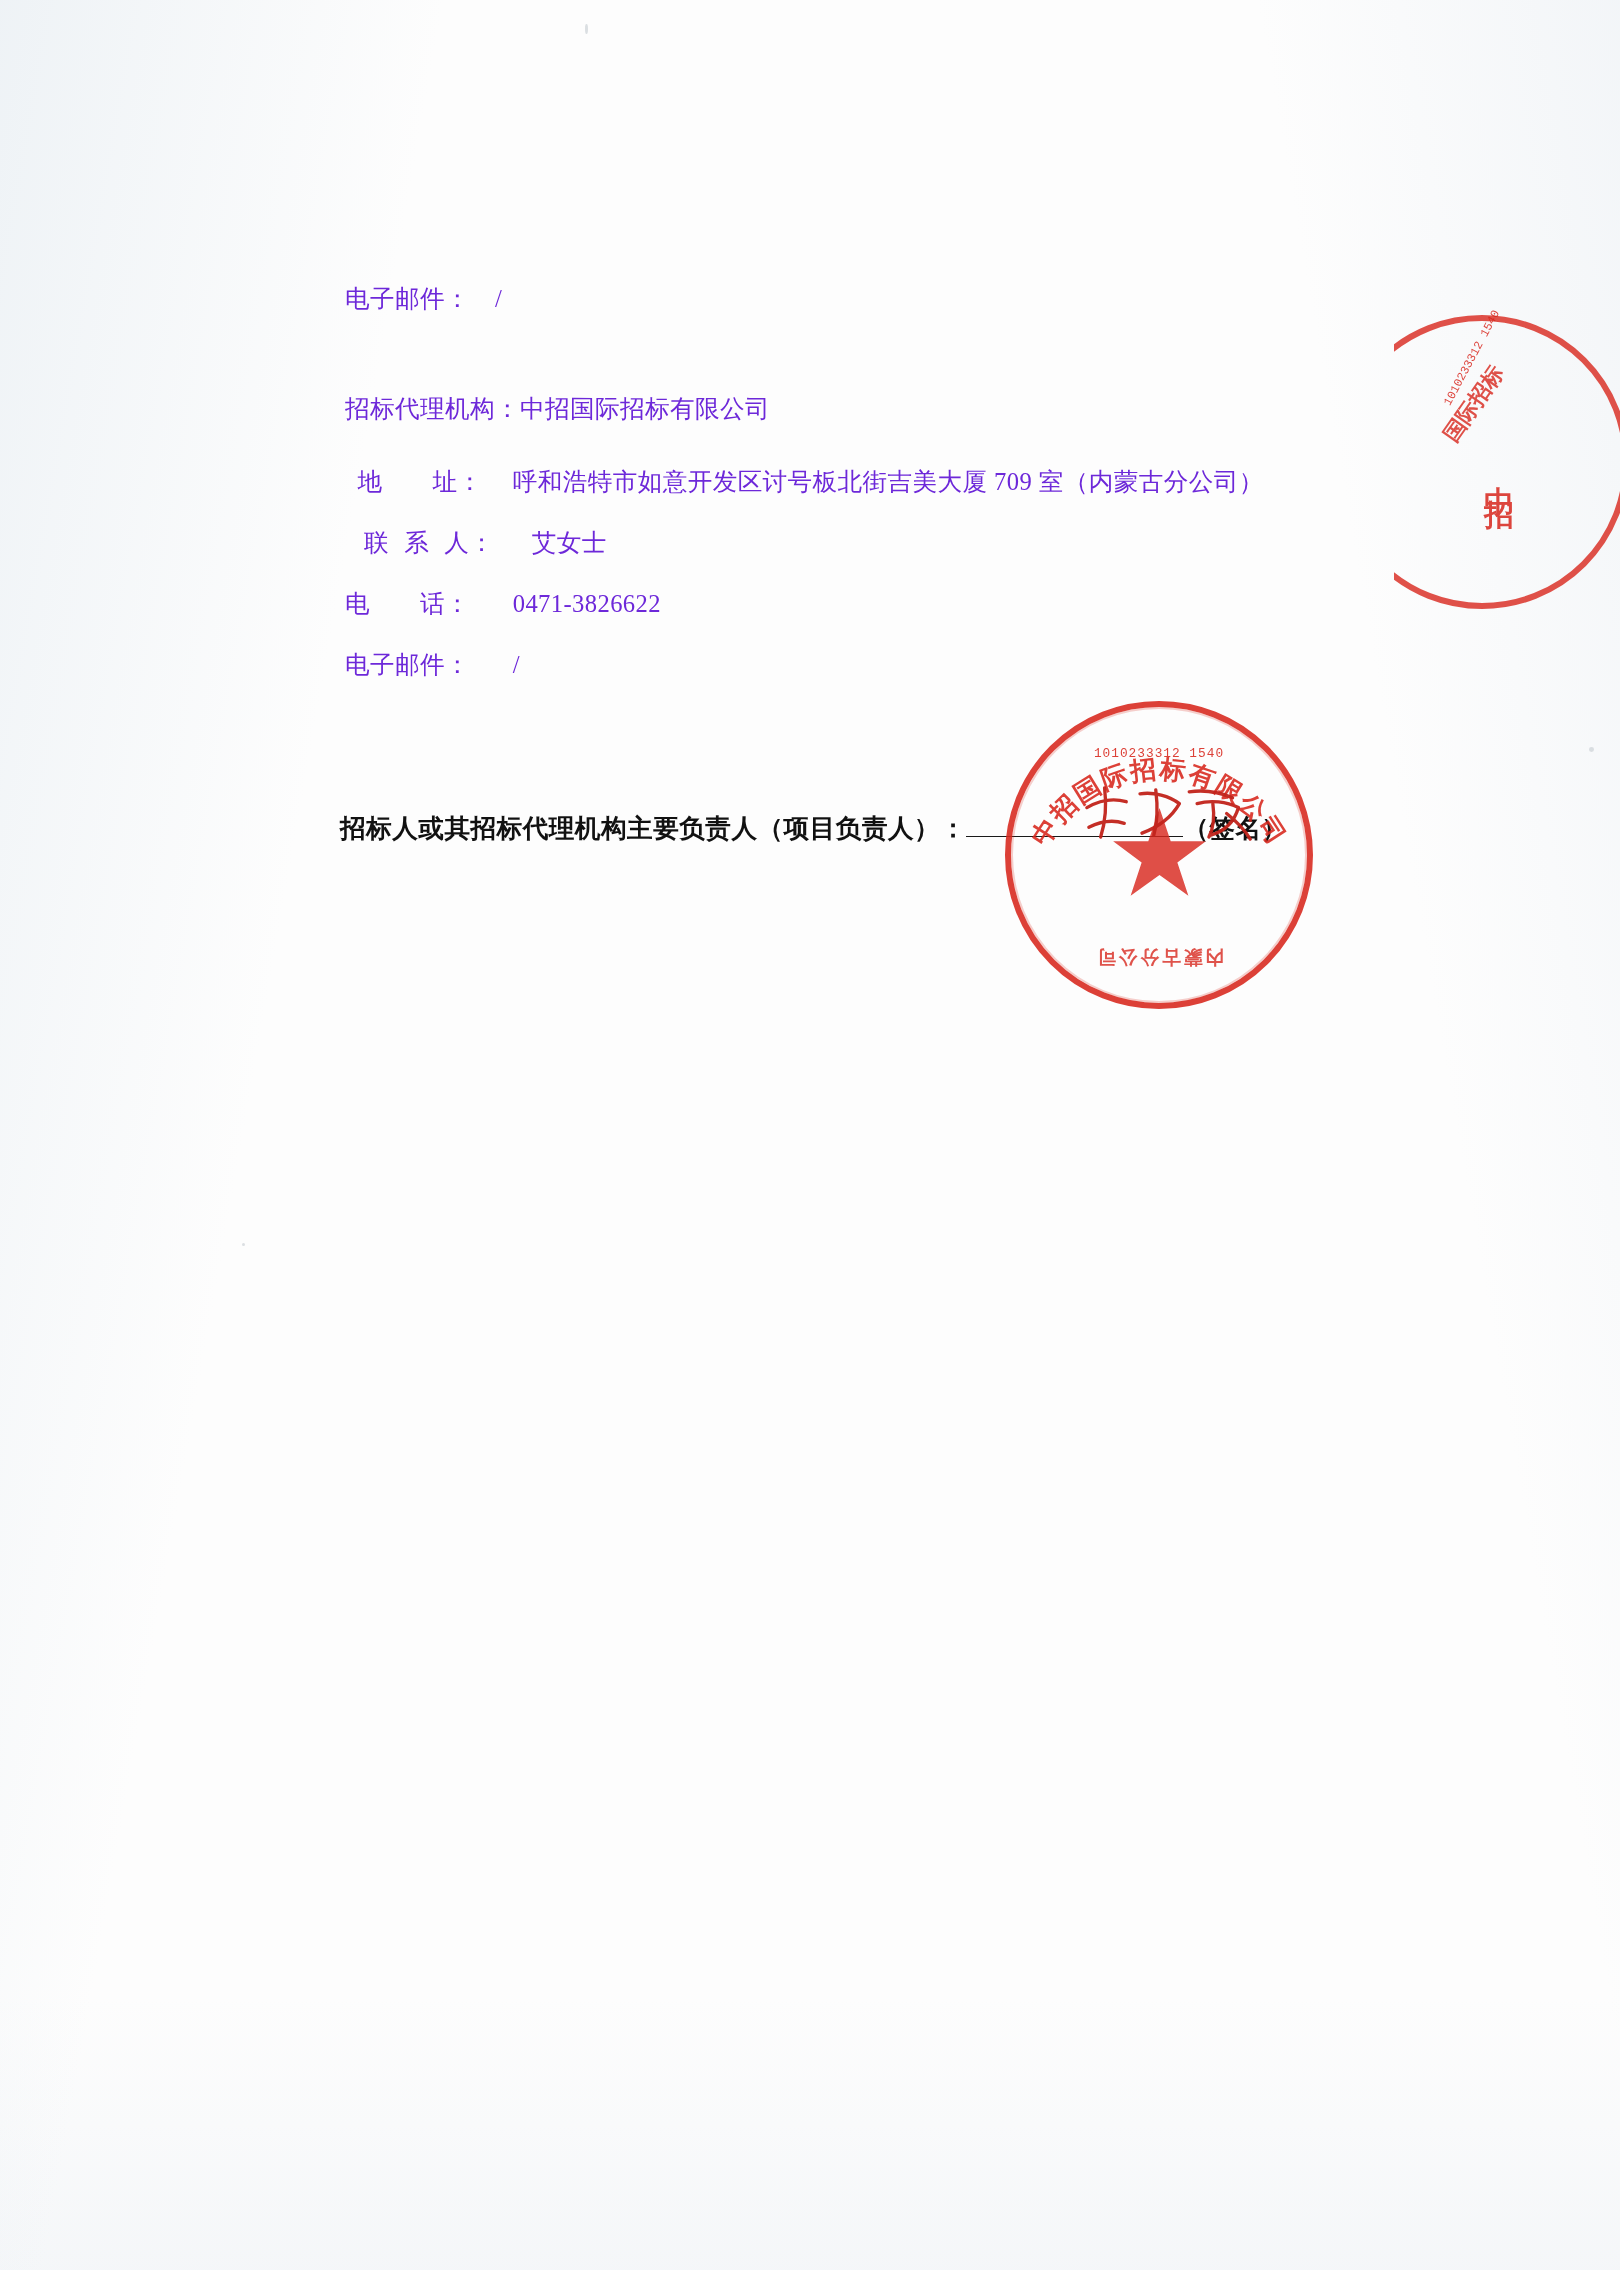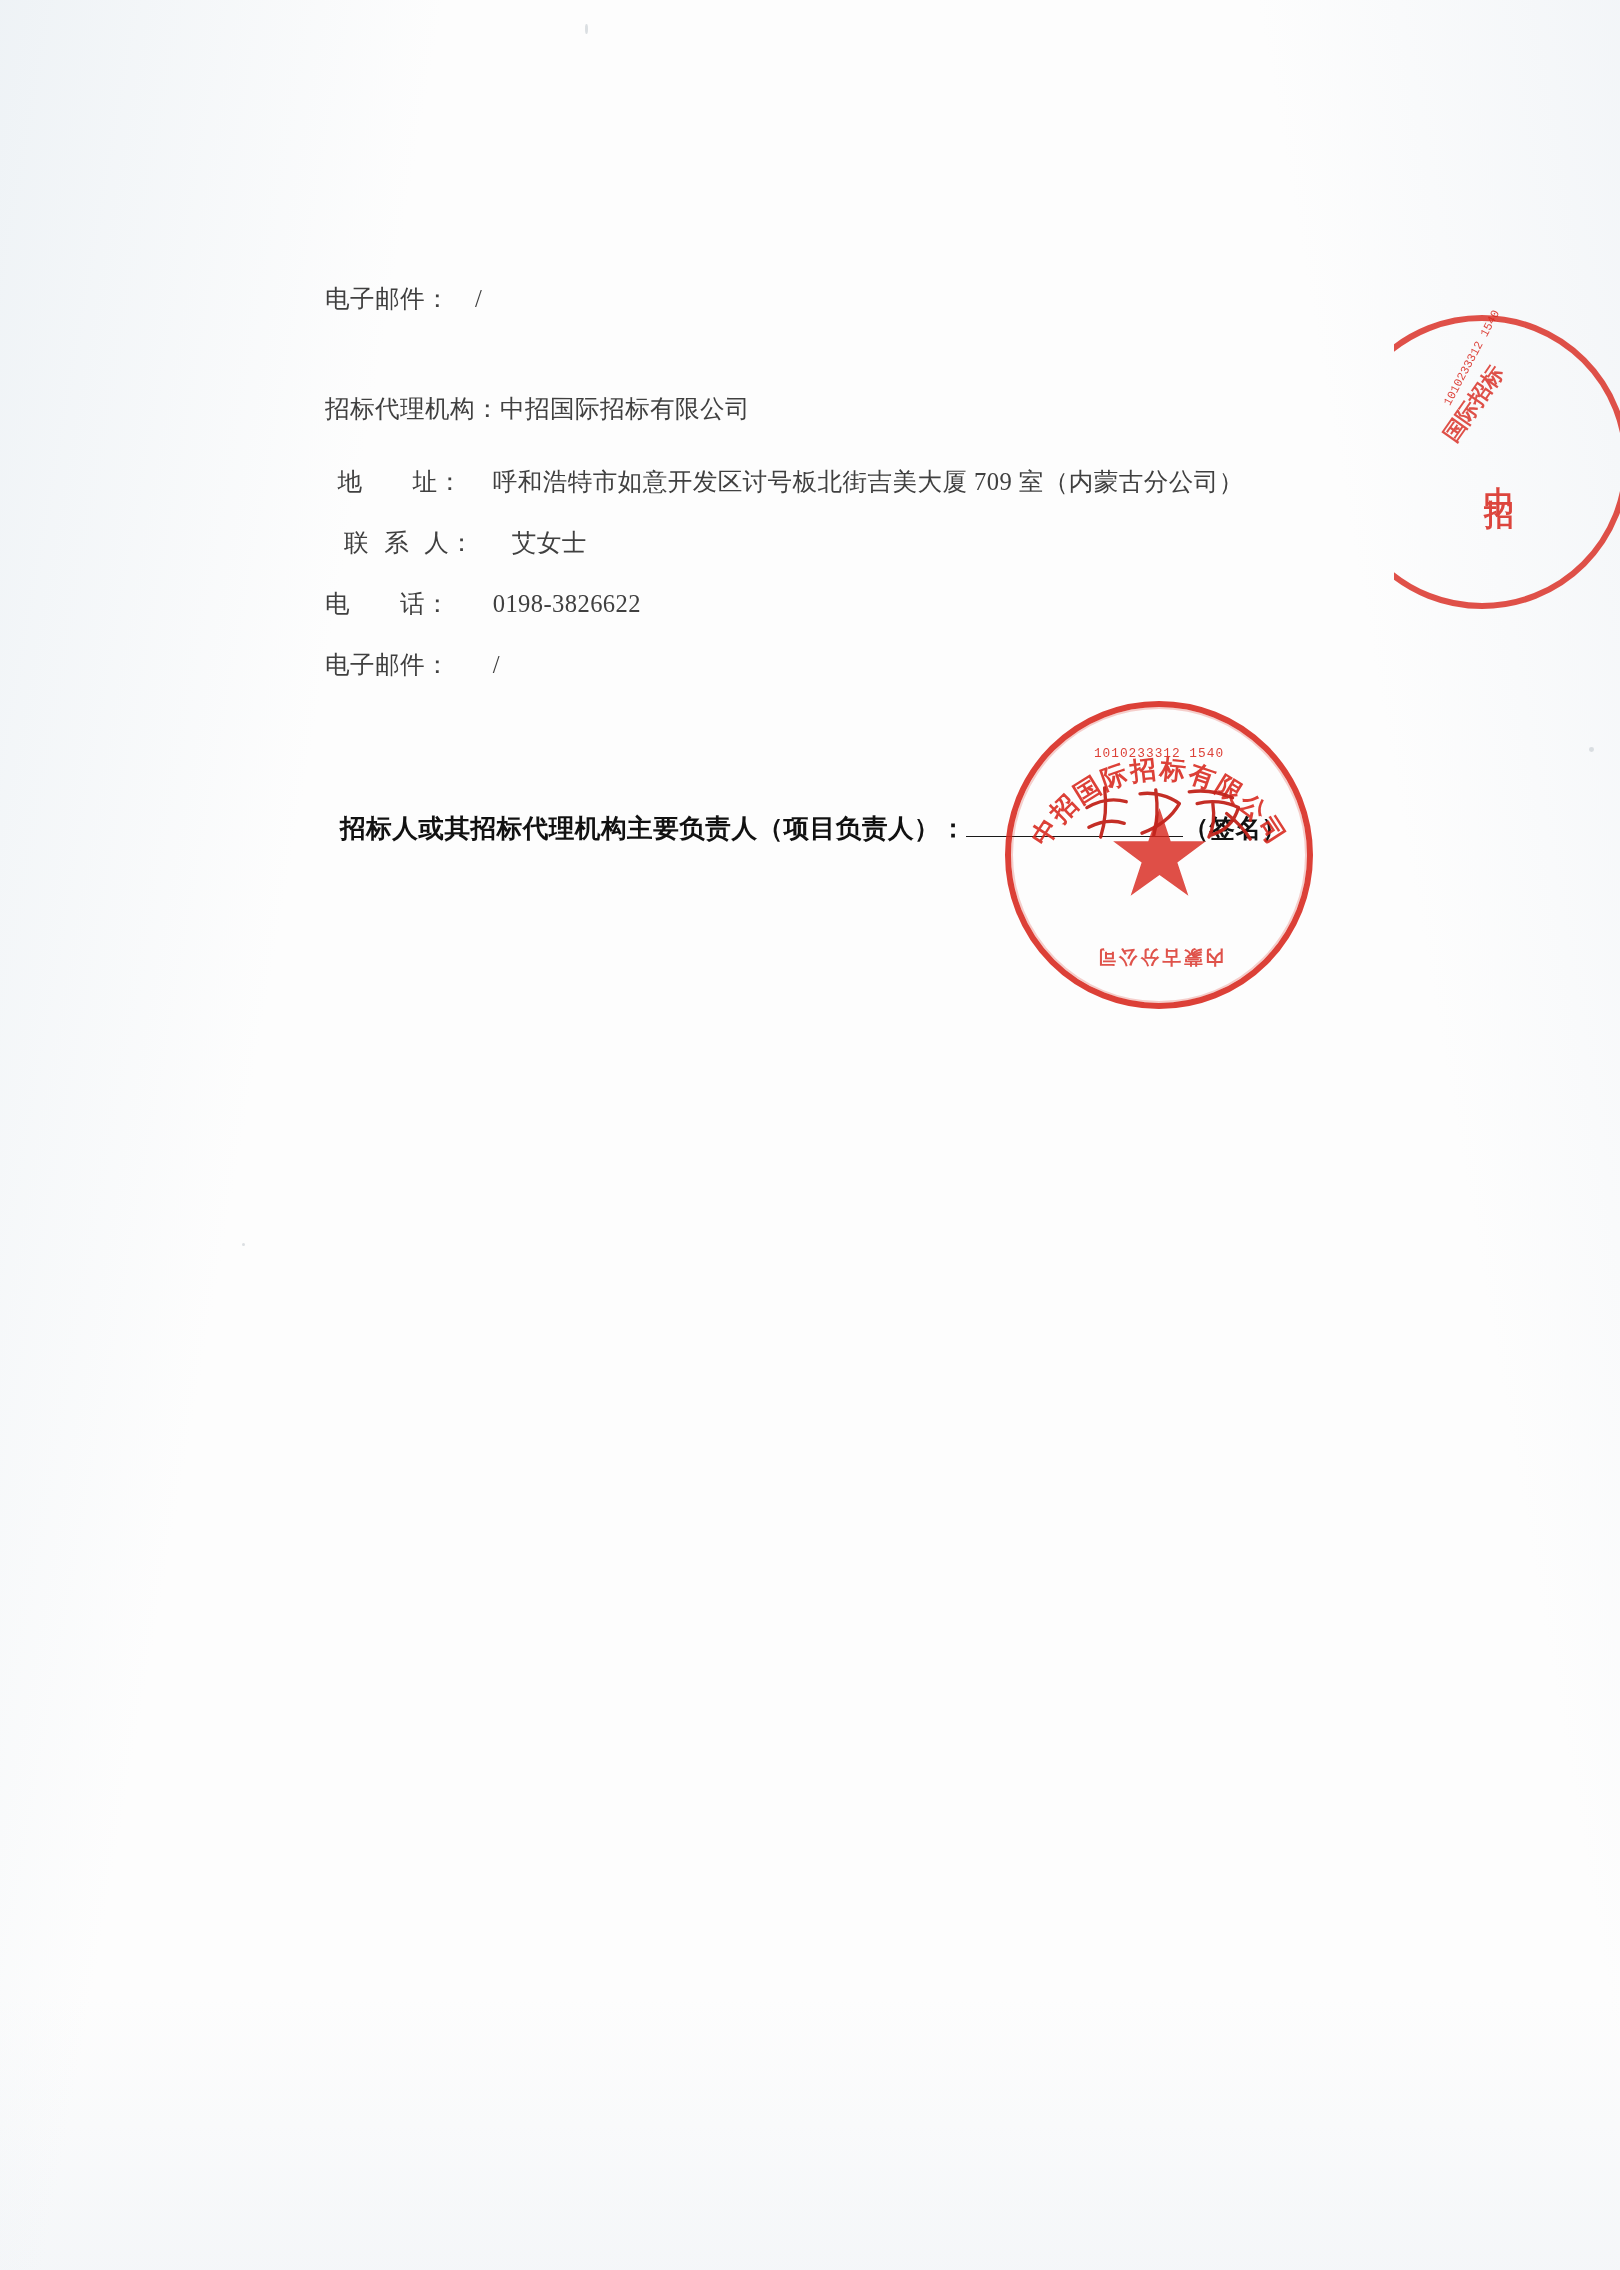--- a/index.html
+++ b/index.html
@@ -38,23 +38,24 @@
     position: absolute;
     left: 0;
     top: 0;
     width: 1620px;
     height: 2271px;
   }
 
   .line {
     position: absolute;
     white-space: nowrap;
-    color: #404040;
+    color: #6d28d9;
     font-size: 24.6px;
     letter-spacing: 0.4px;
+    margin-left: 20px;
   }
   .label-col {
     display: inline-block;
     width: 150px;
   }
 
   .sig-block {
     position: absolute;
     color: #111;
     font-size: 25.6px;
@@ -227,21 +228,21 @@
 
     <div class="line" style="left:325px; top:465px;text-align:center;">
       <span class="label-col">地　　址：</span><span style="margin-left:17.7px;">呼和浩特市如意开发区讨号板北街吉美大厦 709 室（内蒙古分公司）</span>
     </div>
 
     <div class="line" style="left:344px; top:526px;font-family:Liberation Mono, monospace;">
       <span class="label-col">联 系 人：</span><span style="margin-left:17.7px;">艾女士</span>
     </div>
 
     <div class="line" style="left:325px; top:587px;">
-      <span class="label-col">电　　话：</span><span style="margin-left:17.7px;">0198-3826622</span>
+      <span class="label-col">电　　话：</span><span style="margin-left:17.7px;">0471-3826622</span>
     </div>
 
     <div class="line" style="left:325px; top:648px;">
       <span class="label-col">电子邮件：</span><span style="margin-left:17.7px;">/</span>
     </div>
 
     <div class="sig-block" style="left:340px; top:811px;">
       <span>招标人或其招标代理机构主要负责人（项目负责人）：</span><span class="fill-rule"></span><span>（签名）</span>
     </div>
 

